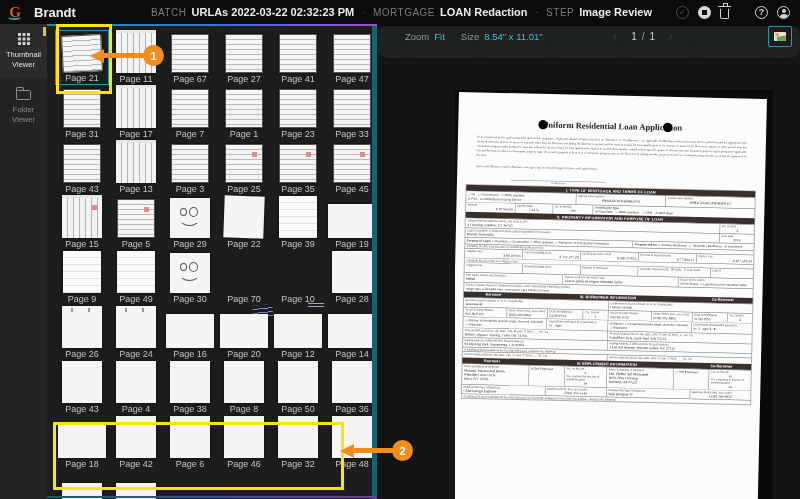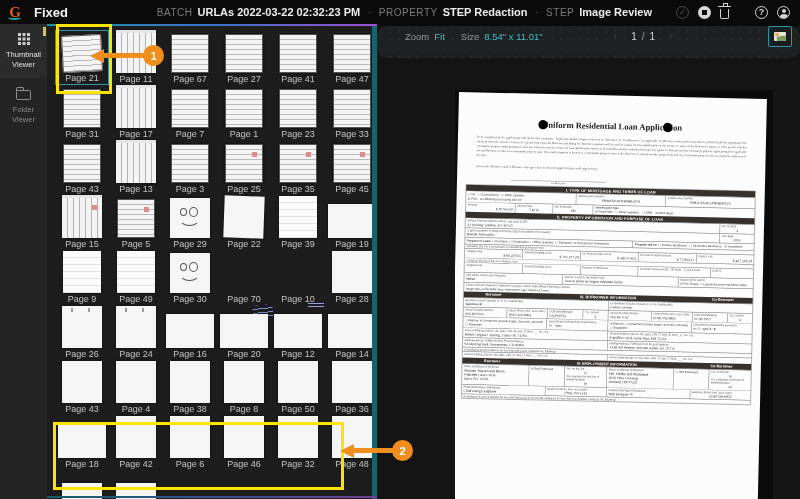--- a/index.html
+++ b/index.html
@@ -167,27 +167,27 @@
   .ann-tick { left:43px; top:27px; width:3px; height:9px; background:#d8c544; }
 </style>
 </head>
 <body>
 
 <div class="topbar">
   <div class="logo-wrap">
     <span class="logo-g">G</span>
     <span class="logo-swoosh"></span>
   </div>
-  <span class="app-title">Fixed</span>
+  <span class="app-title">Brandt</span>
   <div class="meta">
     <span class="meta-label">BATCH</span>
     <span class="meta-value">URLAs 2022-03-22 02:32:23 PM</span>
     <span class="meta-dot">·</span>
-    <span class="meta-label">PROPERTY</span>
-    <span class="meta-value">STEP Redaction</span>
+    <span class="meta-label">MORTGAGE</span>
+    <span class="meta-value">LOAN Redaction</span>
     <span class="meta-dot">·</span>
     <span class="meta-label">STEP</span>
     <span class="meta-value">Image Review</span>
   </div>
   <div class="topbar-icons">
     <div class="icircle dim">✓</div>
     <div class="stop-icon"></div>
     <div class="trash-icon"></div>
     <div class="gap"></div>
     <div class="icircle line">?</div>

